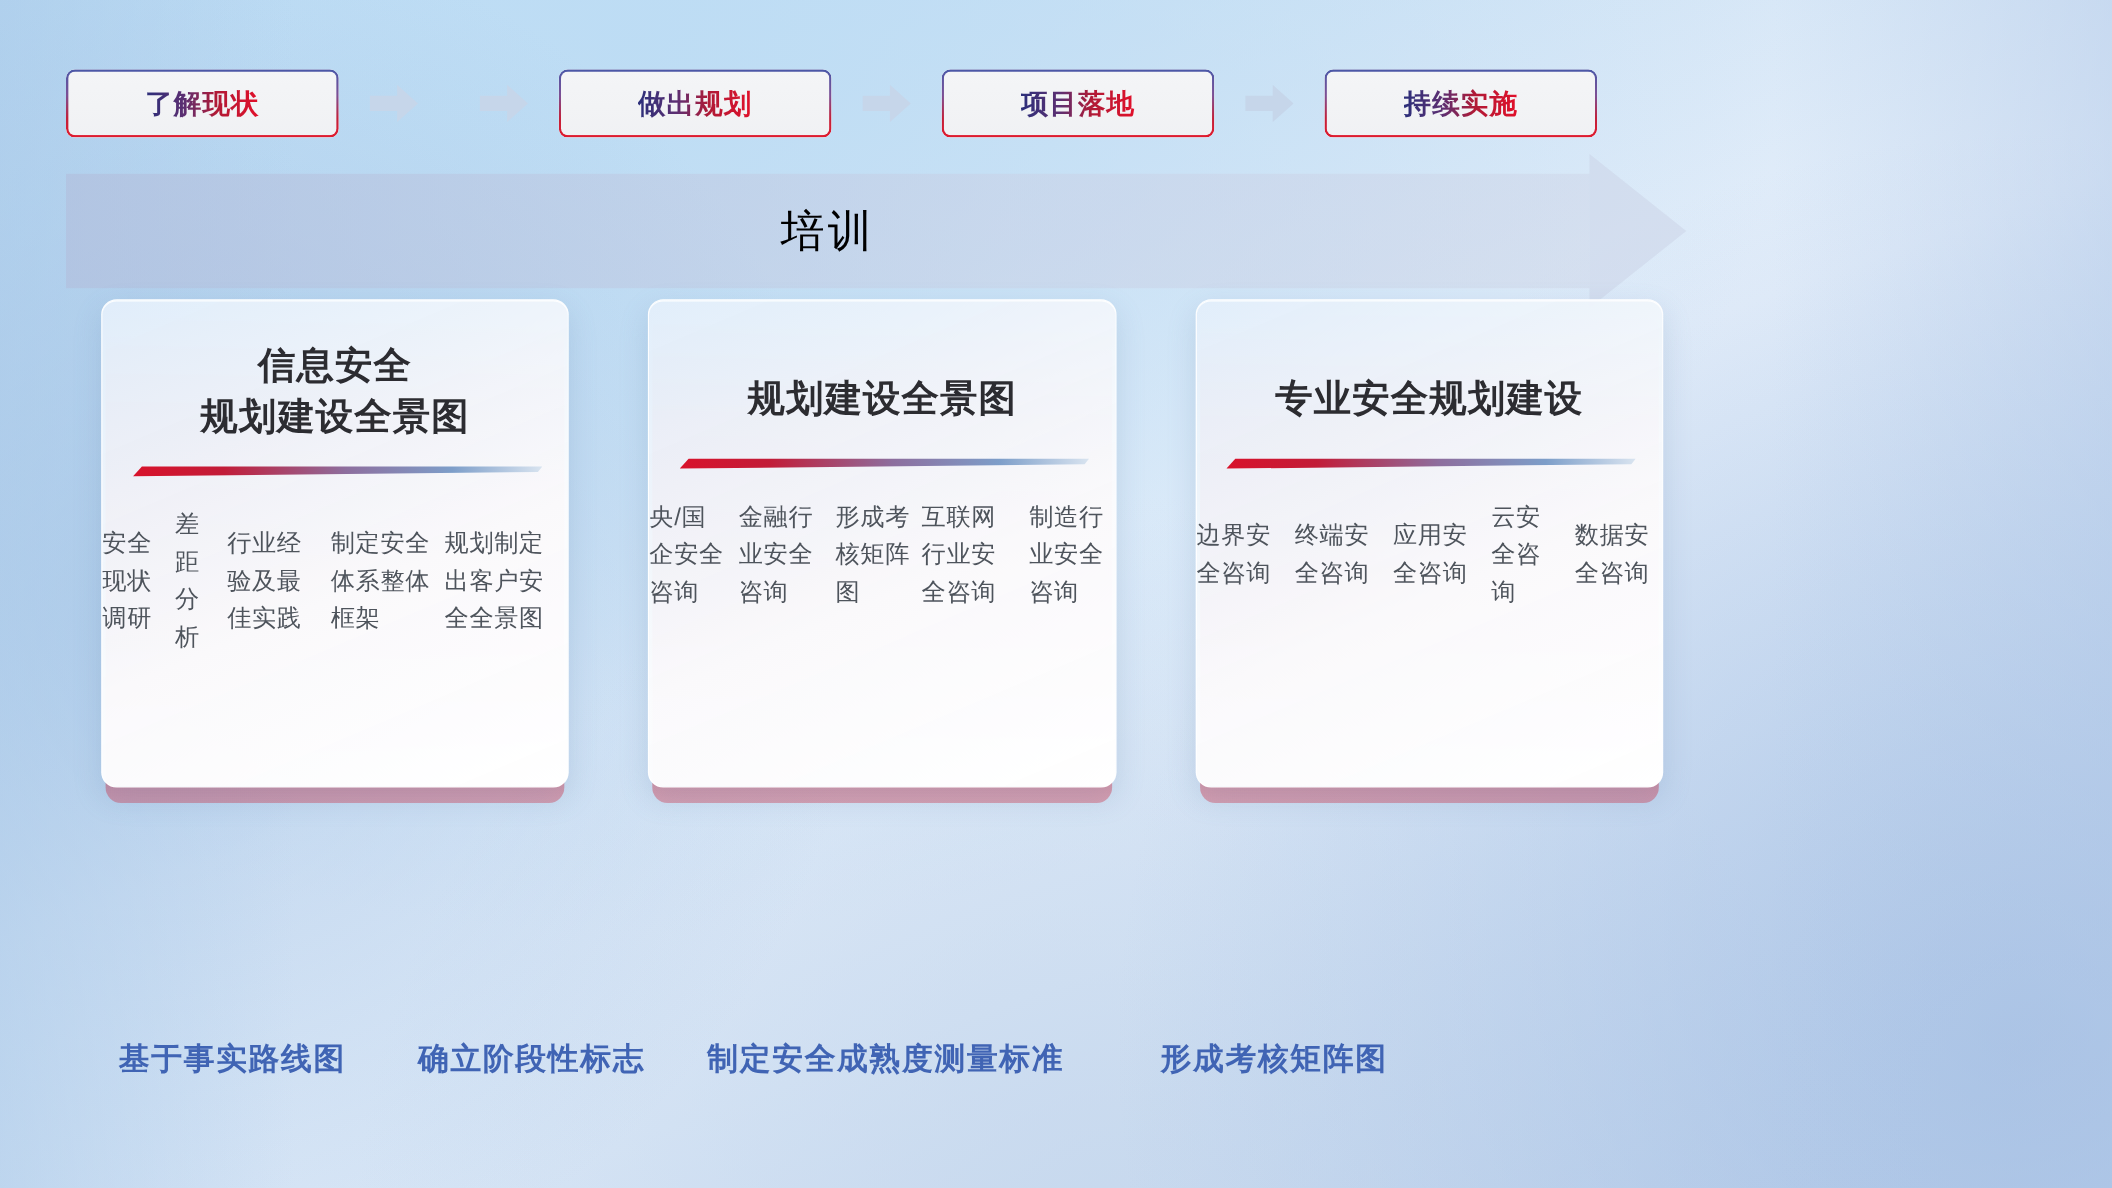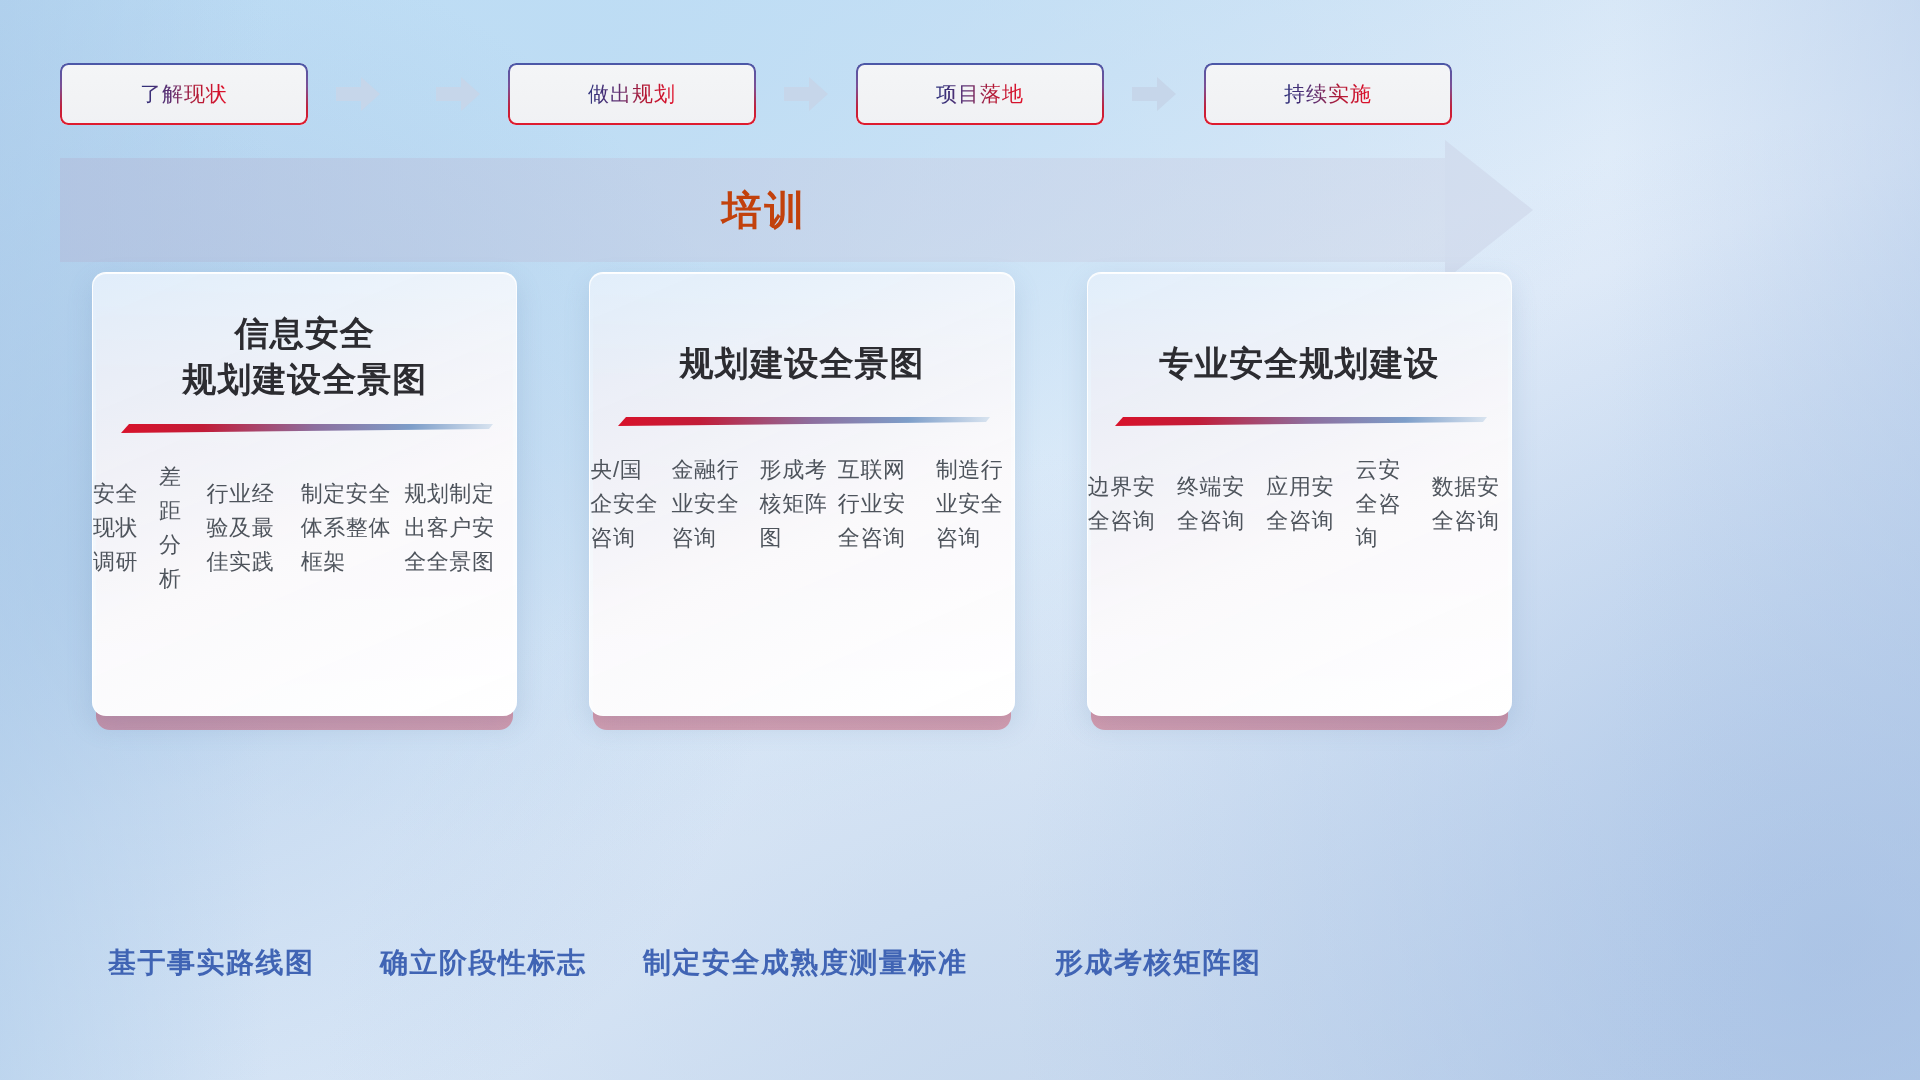--- a/index.html
+++ b/index.html
@@ -43,21 +43,21 @@
   }
   .step::before {
     content:""; position:absolute; inset:0;
     border-radius:8px; padding:1.6px;
     background:linear-gradient(180deg,#4a58a8 0%, #7b4f95 38%, #c2203a 72%, #e01b2e 100%);
     -webkit-mask:linear-gradient(#000 0 0) content-box, linear-gradient(#000 0 0);
     -webkit-mask-composite:xor; mask-composite:exclude;
     pointer-events:none;
   }
   .step-label {
-    font-size:21px; font-weight:400; letter-spacing:1px;
+    font-size:25px; font-weight:700; letter-spacing:1px;
     background:linear-gradient(90deg,#2b2f7a 0%, #5c2f72 34%, #b01a36 62%, #e2102a 100%);
     -webkit-background-clip:text; background-clip:text;
     color:transparent;
     position:relative; z-index:2;text-align:center;
   }
   .step-arrow {
     flex:0 0 auto;
     width:100px; height:62px;
     display:flex; align-items:center; justify-content:center;
   }
@@ -73,23 +73,23 @@
     background:linear-gradient(90deg, rgba(178,192,222,0.70) 0%, rgba(188,200,226,0.62) 30%, rgba(201,209,230,0.55) 62%, rgba(206,213,231,0.50) 100%);
   }
   .banner-head {
     position:absolute; left:1385px; top:-18px;
     width:0; height:0;
     border-top:70px solid transparent;
     border-bottom:70px solid transparent;
     border-left:88px solid rgba(203,211,230,0.52);
   }
   .banner-text {
-    position:absolute; left:12px; top:0; width:1385px; height:104px;
+    position:absolute; left:0; top:0; width:1385px; height:104px;
     display:flex; align-items:center; justify-content:center;
-    font-size:40px; font-weight:700; color:#c2410c; letter-spacing:3px;
+    font-size:40px; font-weight:400; color:#000000; letter-spacing:3px;
   }
 
   
   .cards {
     position:absolute; left:92px; top:272px;
     width:1420px; height:444px;
     display:flex; gap:72px;
   }
   .card {
     position:relative;

